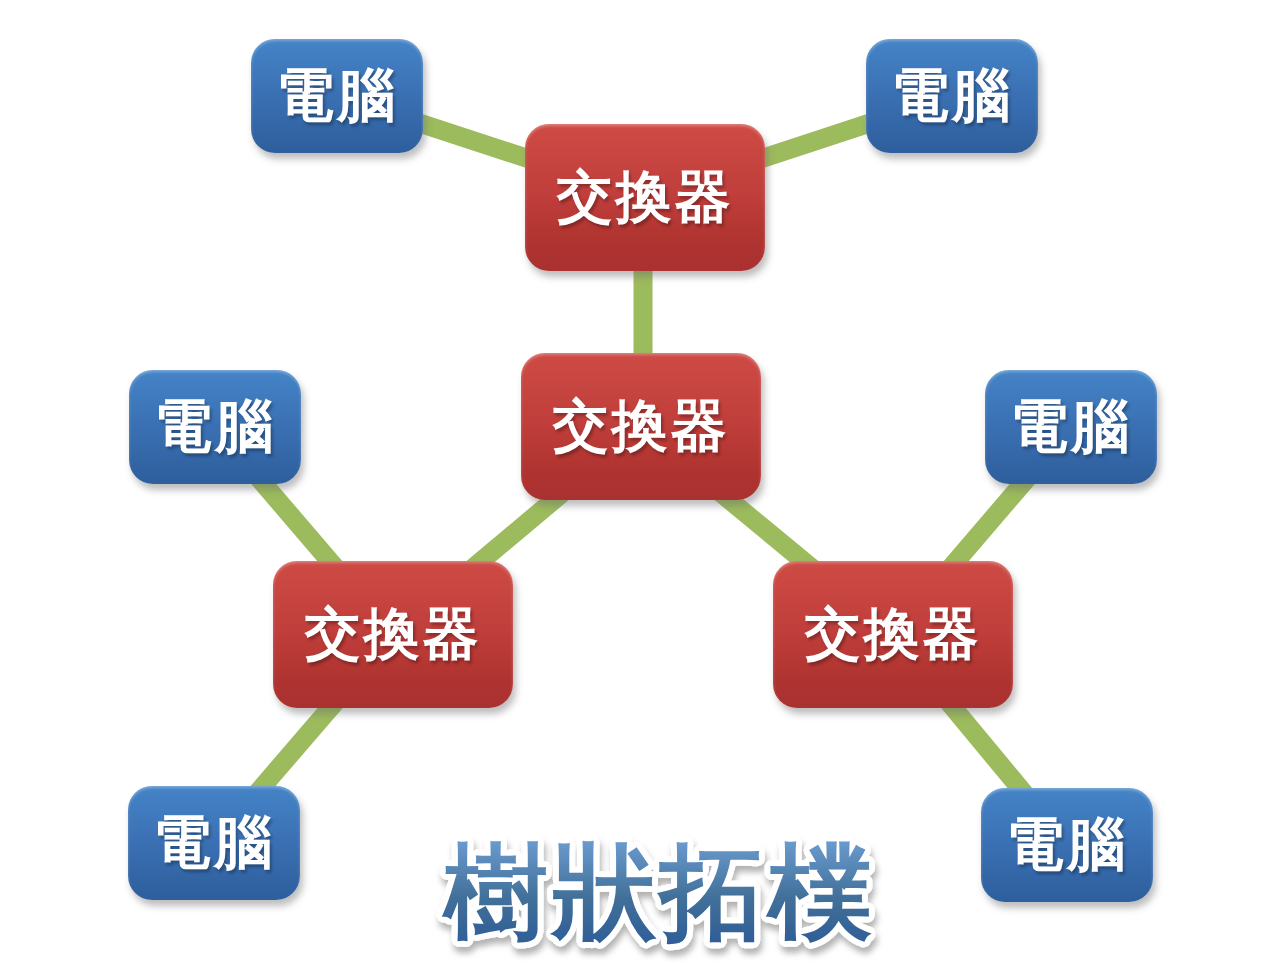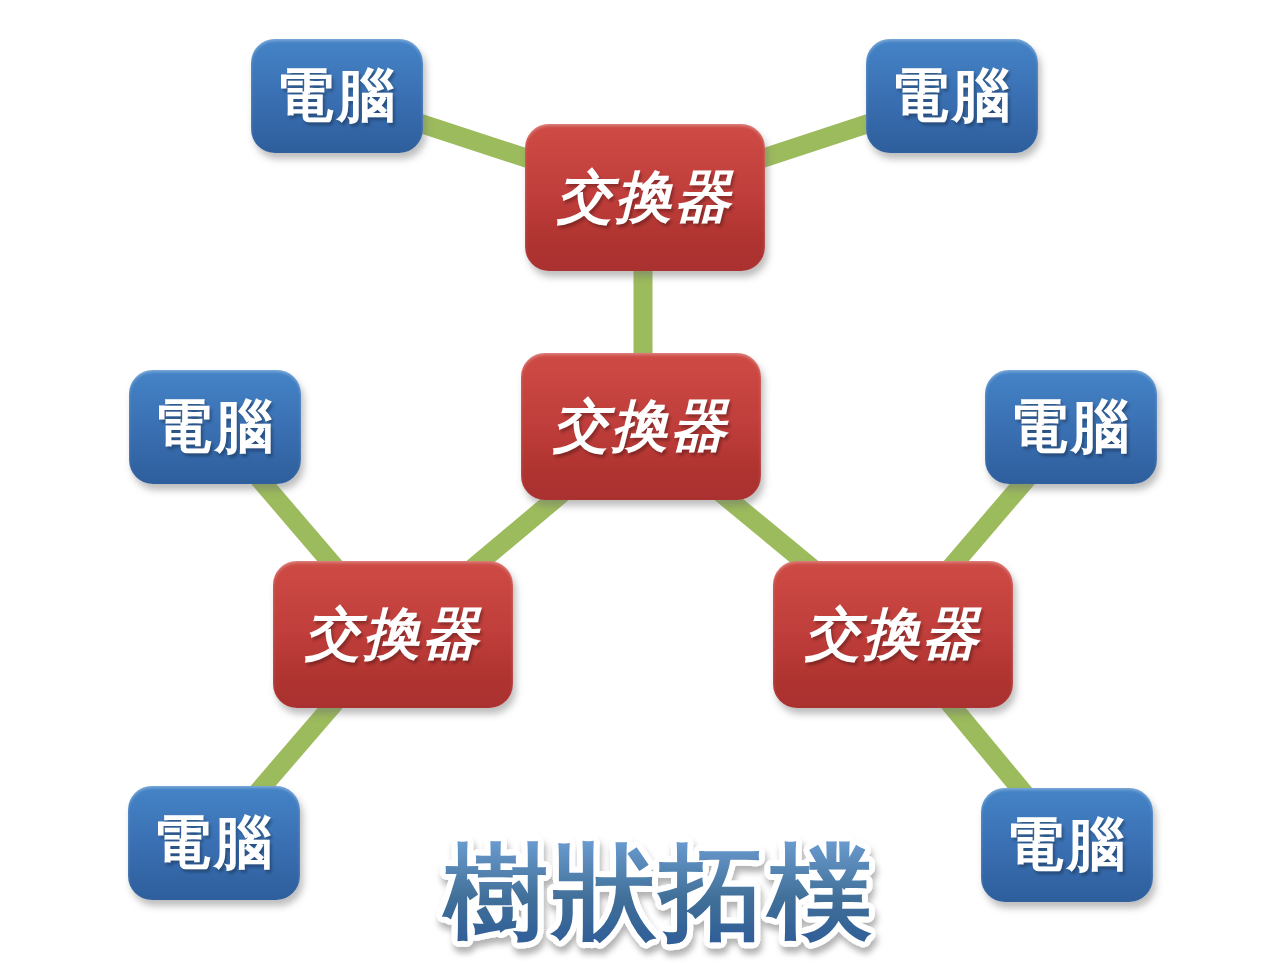--- a/index.html
+++ b/index.html
@@ -44,21 +44,20 @@
     text-shadow: 2px 3px 3px rgba(0,0,0,0.28);
     letter-spacing: 3px;
     white-space: nowrap;
   }
 
   .node.switch {
     width: 240px;
     height: 147px;
     background: linear-gradient(180deg, #ce4b45 0%, #c03e3b 48%, #b03430 78%, #a93130 100%);
     font-size: 56px;
-    font-style: italic;
   }
 
   .node.computer {
     width: 172px;
     height: 114px;
     background: linear-gradient(180deg, #4484c7 0%, #3a70b3 50%, #2e5e9c 100%);
     font-size: 58px;
   }
 
   

